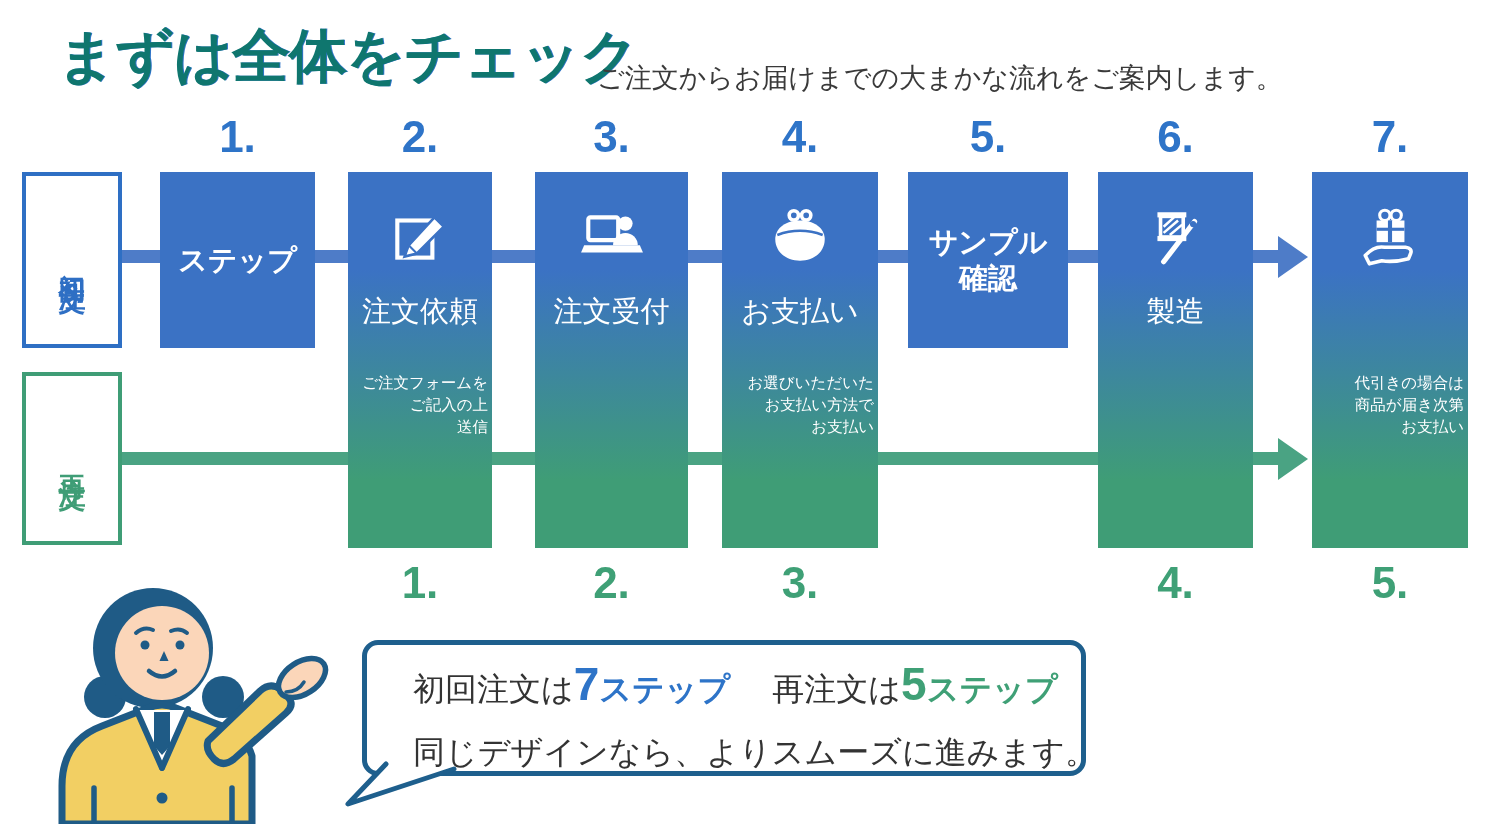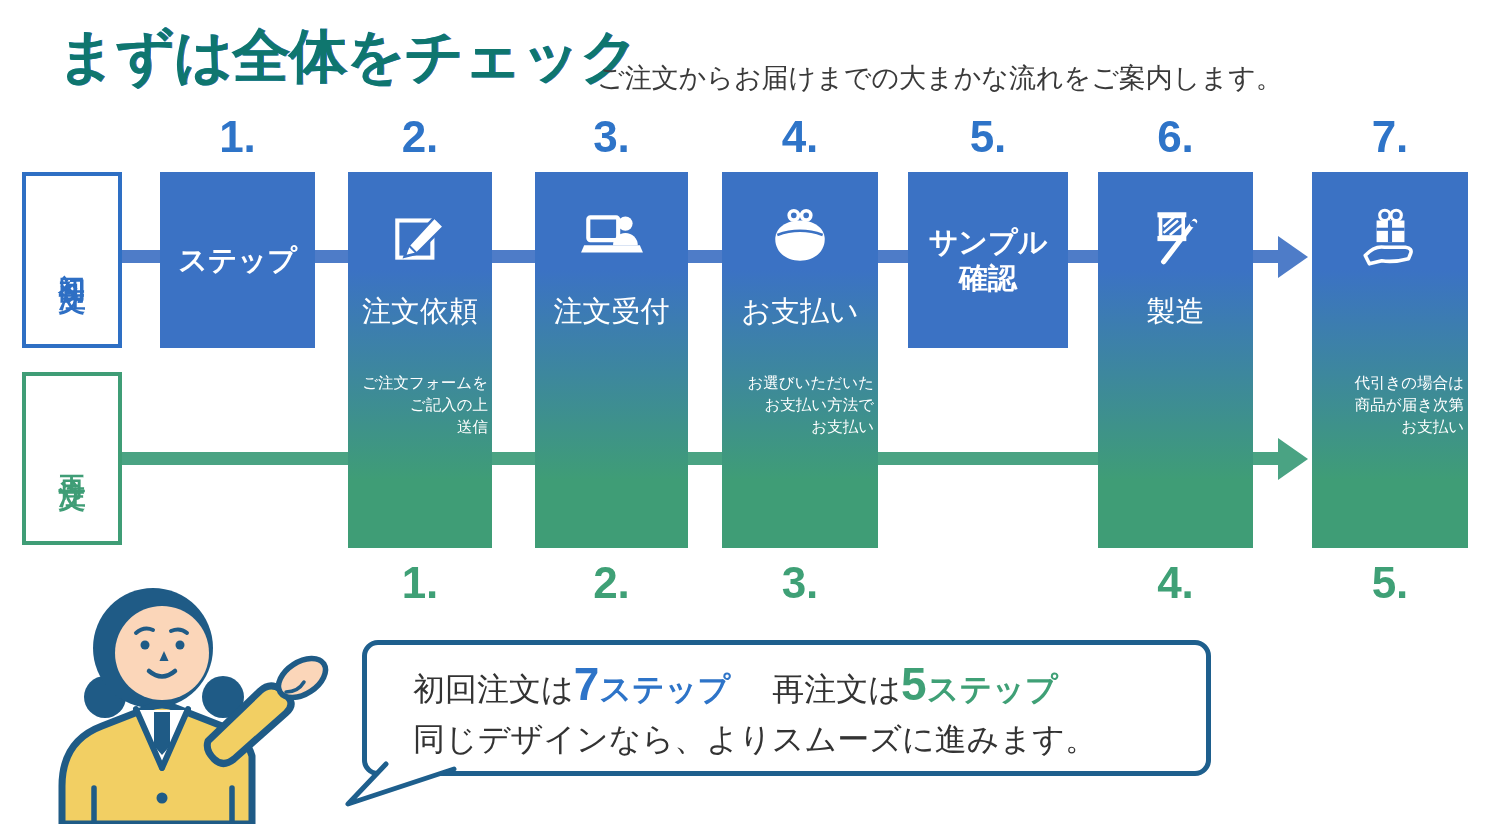--- a/index.html
+++ b/index.html
@@ -64,32 +64,32 @@
     position:absolute;top:122px;left:0;right:0;text-align:center;
     color:#fff;font-size:29px;font-weight:normal;white-space:pre-line;line-height:1.2;
   }
   .box-desc{
     position:absolute;top:200px;left:13px;right:4px;color:#fff;
     font-size:15.5px;line-height:1.42;white-space:pre-line;text-align:right;
   }
 
   
   .bubble{
-    left:362px;top:640px;width:849px;height:136px;box-sizing:border-box;
+    left:362px;top:640px;width:724px;height:136px;box-sizing:border-box;
     background:#fff;border:5px solid #1e5f8d;border-radius:16px;z-index:2;
     padding:12px 0 0 46px;
   }
   .bubble-line1{white-space:nowrap;}
   .bubble-line1 .lbl{font-size:32px;color:#333333;}
   .bubble-line1 .num-blue{font-size:46px;font-weight:bold;color:#2e74c8;}
   .bubble-line1 .suf-blue{font-size:32px;font-weight:bold;color:#2e74c8;}
   .bubble-line1 .num-green{font-size:46px;font-weight:bold;color:#3fa076;}
   .bubble-line1 .suf-green{font-size:32px;font-weight:bold;color:#3fa076;}
   .bubble-line1 .gap{display:inline-block;width:42px;}
-  .bubble-line2{font-size:32px;color:#333333;margin-top:6px;white-space:nowrap;}
+  .bubble-line2{font-size:32px;color:#333333;margin-top:19px;white-space:nowrap;}
   .bubble-tail{left:330px;top:752px;z-index:3;}
 
   .character{left:50px;top:576px;width:300px;height:248px;z-index:1;}
 </style>
 </head>
 <body>
 
 <div class="abs page-title">まずは全体をチェック</div>
 <div class="abs page-subtitle">ご注文からお届けまでの大まかな流れをご案内します。</div>
 

